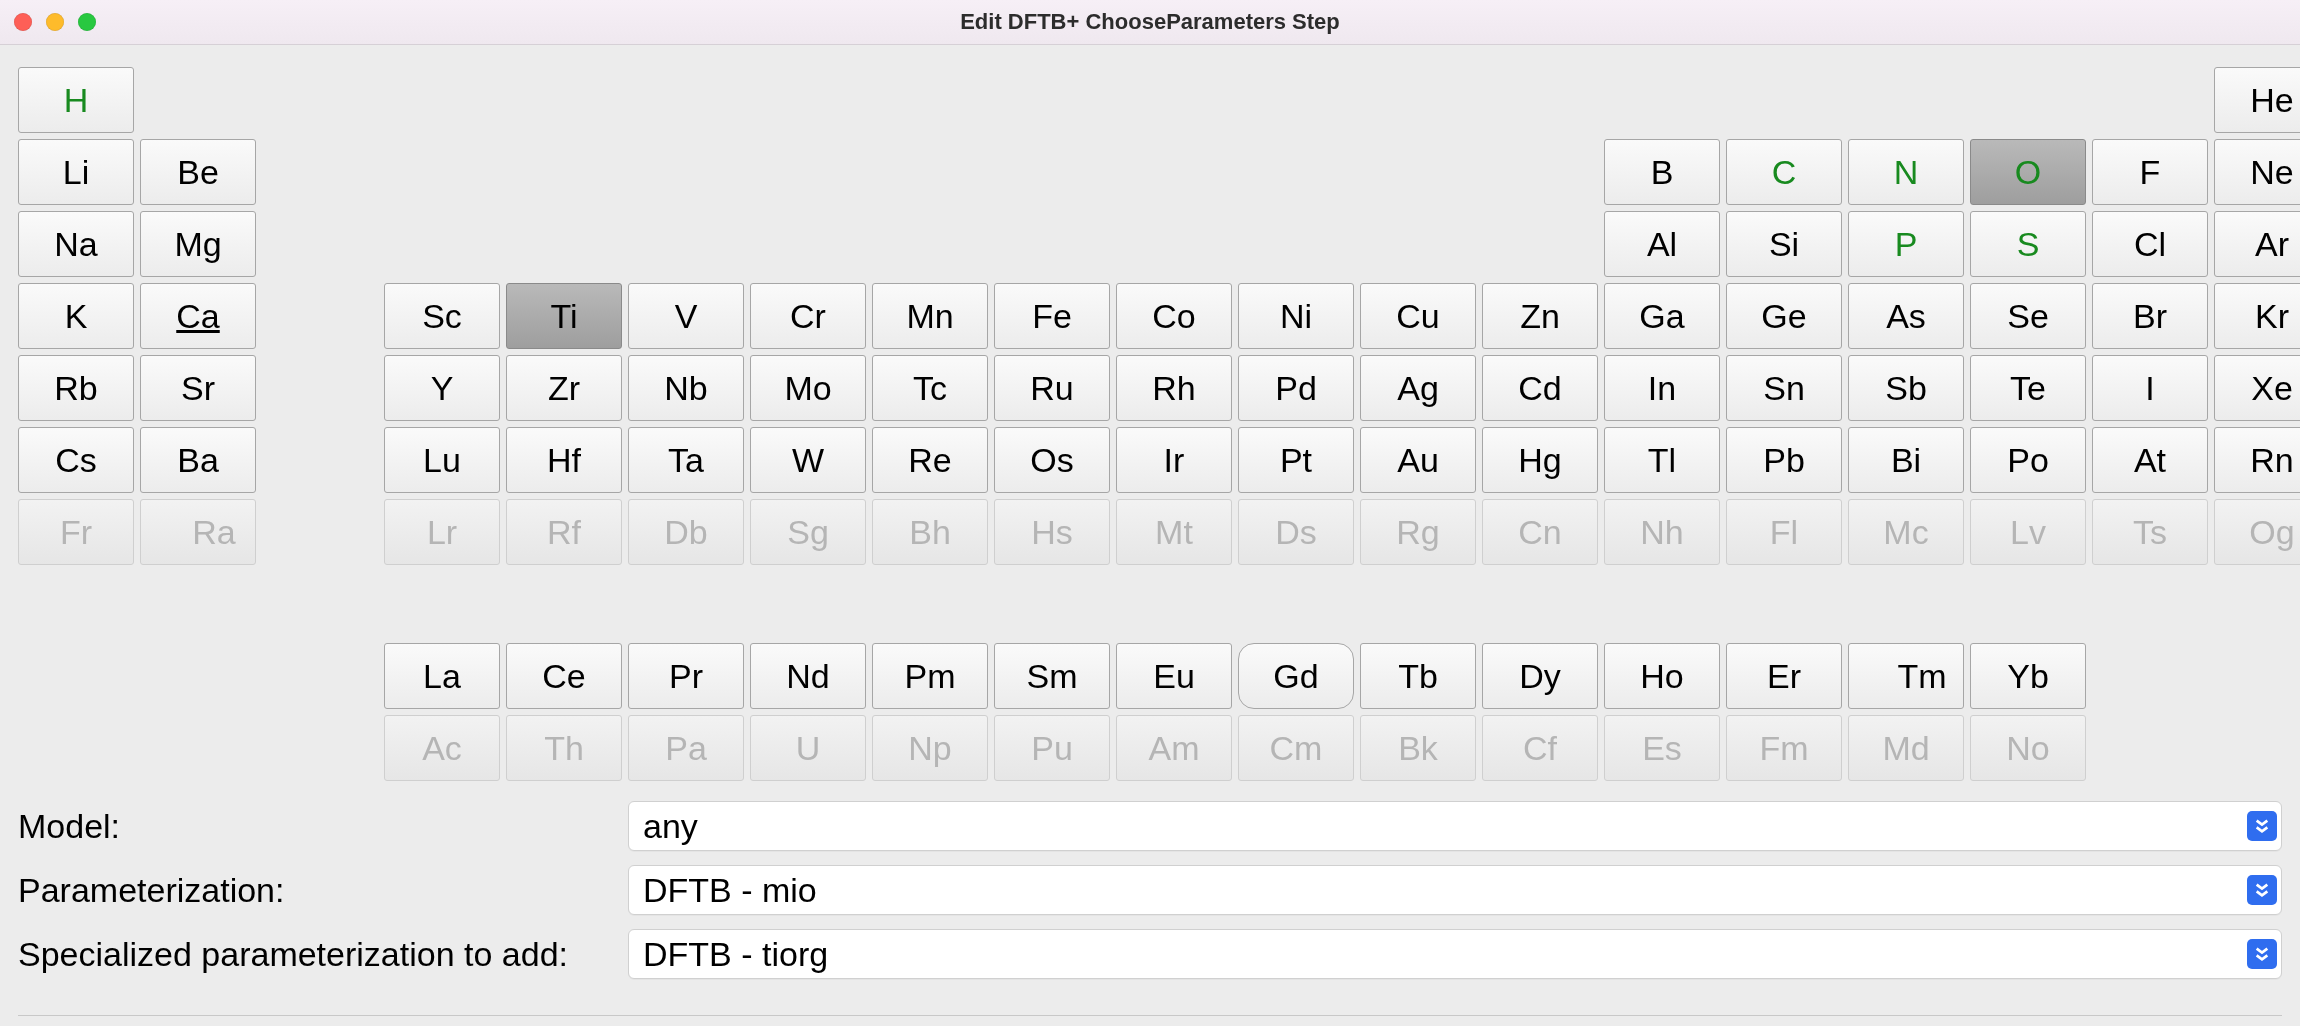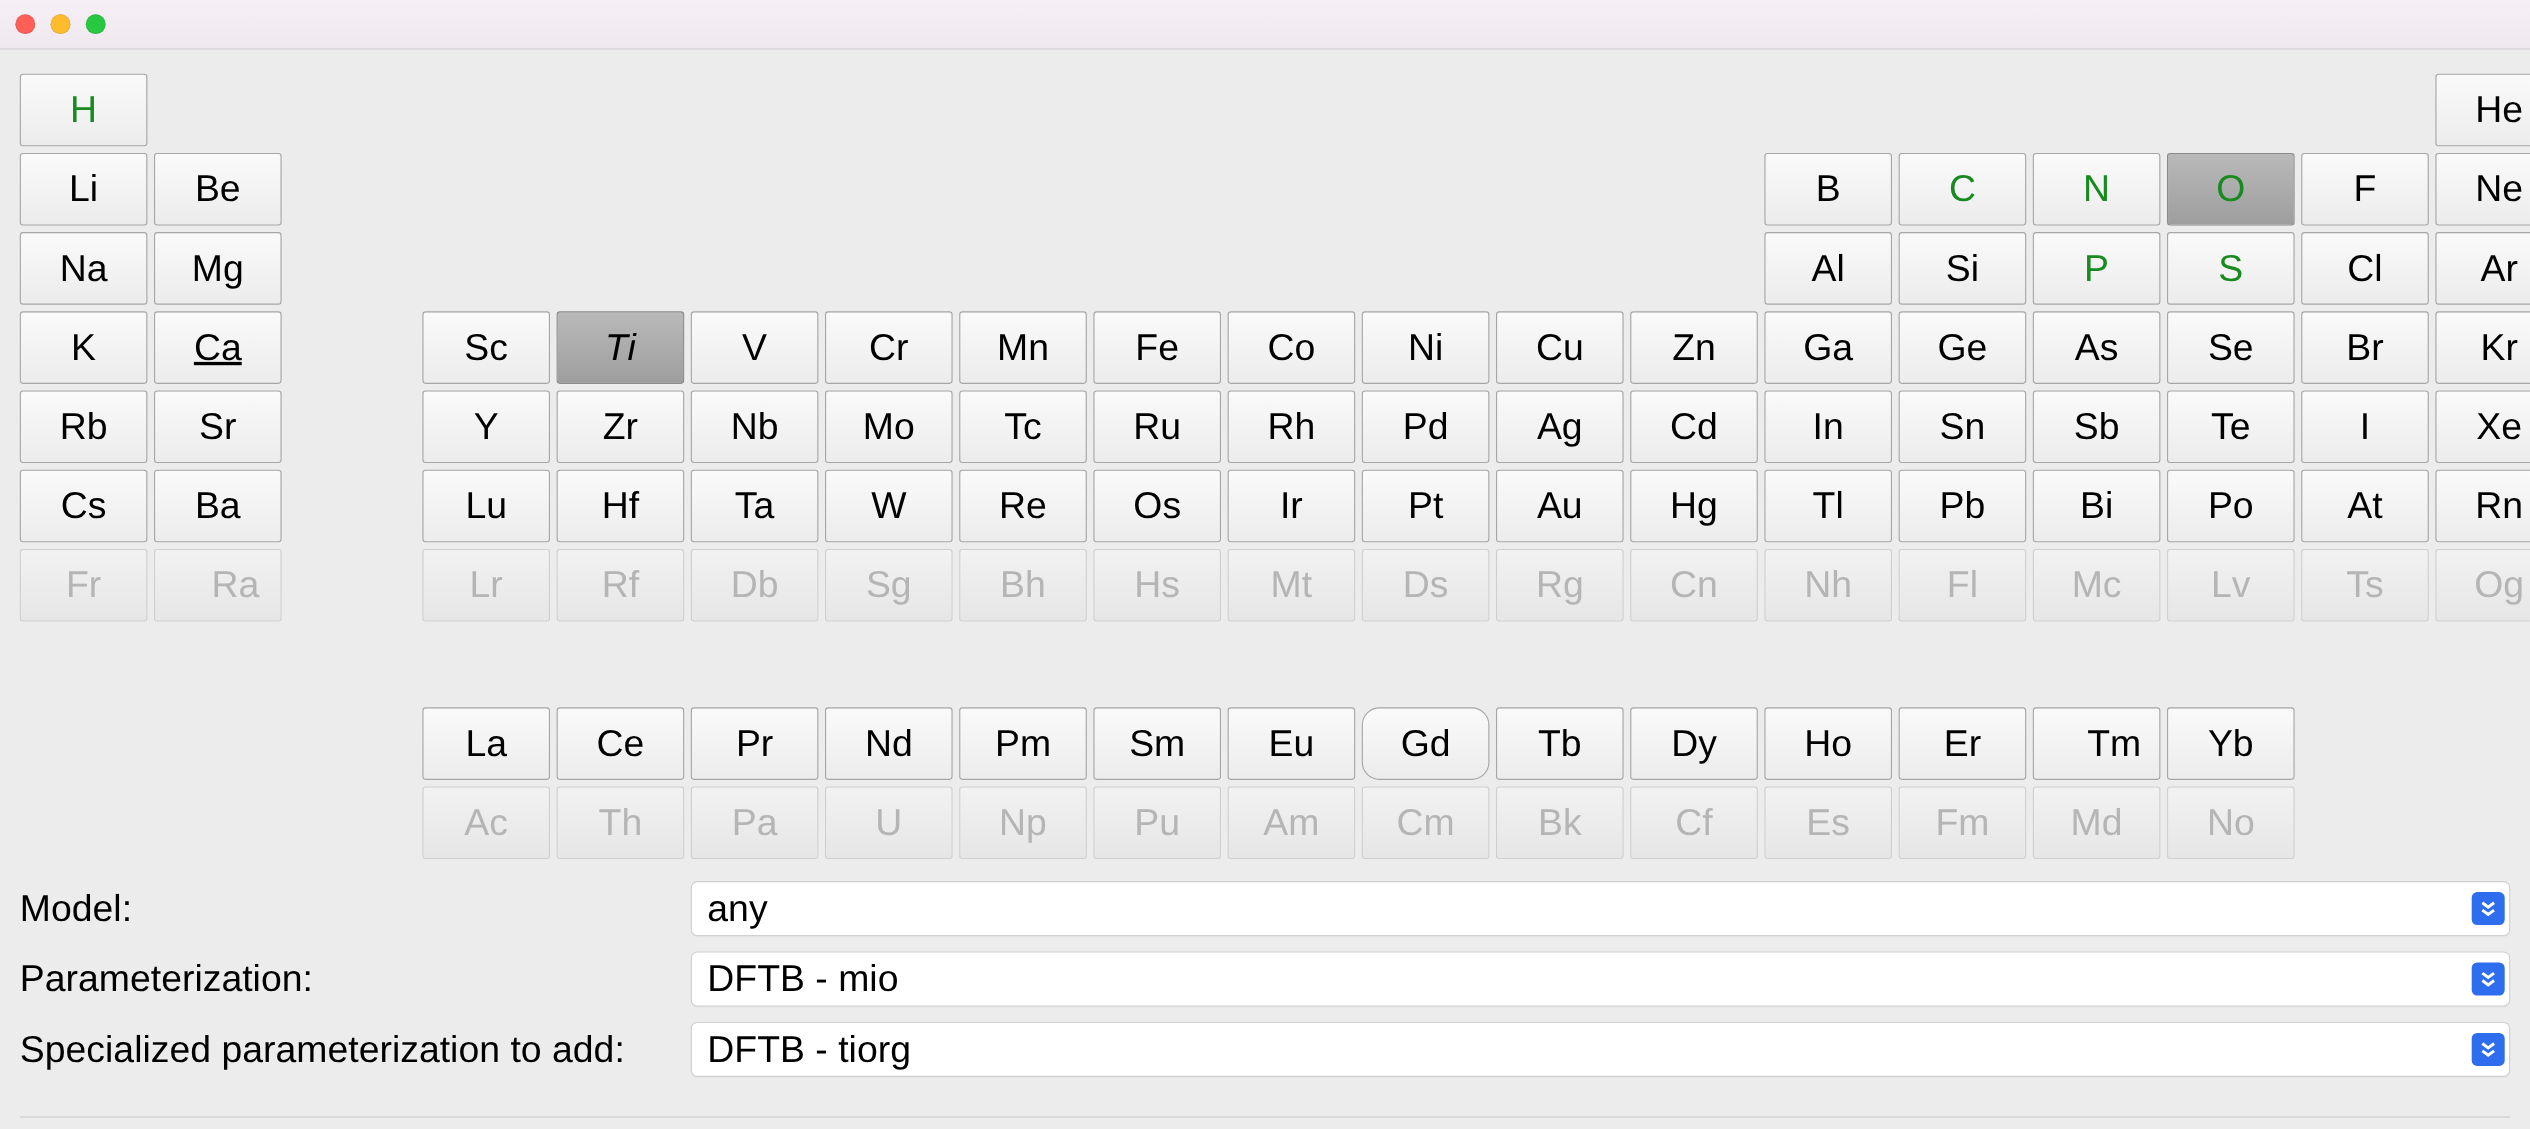--- a/index.html
+++ b/index.html
@@ -135,20 +135,21 @@
 </style>
 </head>
 <body>
 
 <div class="titlebar">
   <div class="traffic">
     <div class="dot red"></div>
     <div class="dot yellow"></div>
     <div class="dot green"></div>
   </div>
+  <div class="title">Edit DFTB+ ChooseParameters Step</div>
 </div>
 
 <div class="content">
   <div class="ptable" id="ptable" style="grid-template-columns: repeat(19, 116px);">
       <div class="el green" style="grid-area: 1 / 1;">H</div>
       <div class="el" style="grid-area: 1 / 19;">He</div>
       <div class="el" style="grid-area: 2 / 1;">Li</div>
       <div class="el" style="grid-area: 2 / 2;">Be</div>
       <div class="el" style="grid-area: 2 / 14;">B</div>
       <div class="el green" style="grid-area: 2 / 15;">C</div>
@@ -160,21 +161,21 @@
       <div class="el" style="grid-area: 3 / 2;">Mg</div>
       <div class="el" style="grid-area: 3 / 14;">Al</div>
       <div class="el" style="grid-area: 3 / 15;">Si</div>
       <div class="el green" style="grid-area: 3 / 16;">P</div>
       <div class="el green" style="grid-area: 3 / 17;">S</div>
       <div class="el" style="grid-area: 3 / 18;">Cl</div>
       <div class="el" style="grid-area: 3 / 19;">Ar</div>
       <div class="el" style="grid-area: 4 / 1;">K</div>
       <div class="el" style="grid-area: 4 / 2; text-decoration: underline;">Ca</div>
       <div class="el" style="grid-area: 4 / 4;">Sc</div>
-      <div class="el selected" style="grid-area: 4 / 5; font-style: italic;">Ti</div>
+      <div class="el selected" style="grid-area: 4 / 5;">Ti</div>
       <div class="el" style="grid-area: 4 / 6;">V</div>
       <div class="el" style="grid-area: 4 / 7;">Cr</div>
       <div class="el" style="grid-area: 4 / 8;">Mn</div>
       <div class="el" style="grid-area: 4 / 9;">Fe</div>
       <div class="el" style="grid-area: 4 / 10;">Co</div>
       <div class="el" style="grid-area: 4 / 11;">Ni</div>
       <div class="el" style="grid-area: 4 / 12;">Cu</div>
       <div class="el" style="grid-area: 4 / 13;">Zn</div>
       <div class="el" style="grid-area: 4 / 14;">Ga</div>
       <div class="el" style="grid-area: 4 / 15;">Ge</div>

